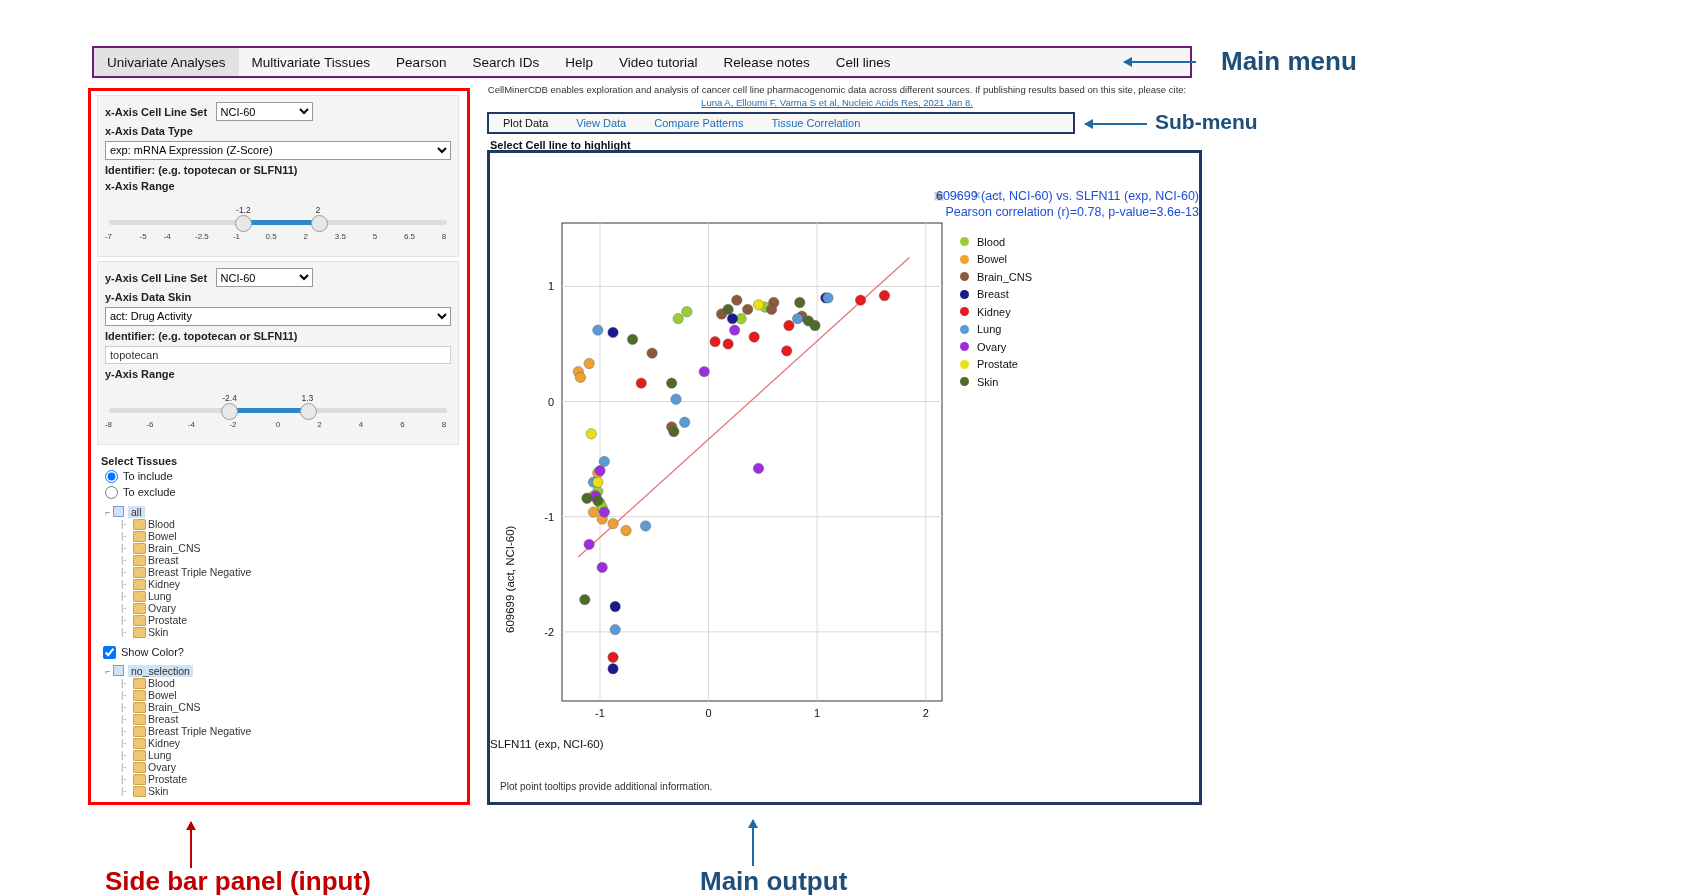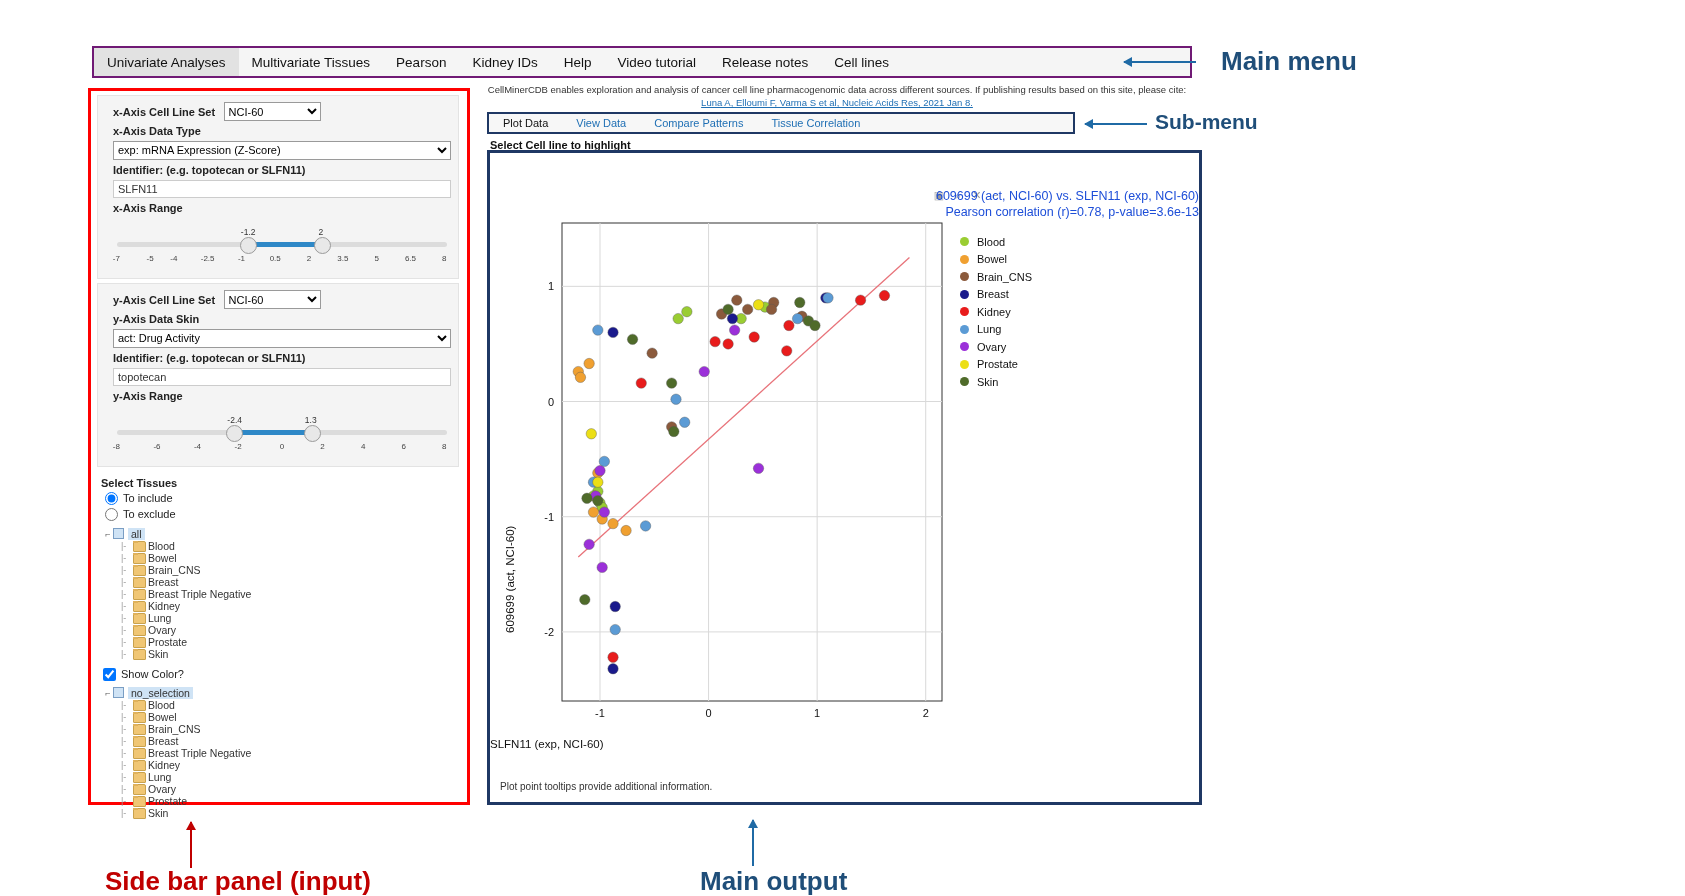--- a/index.html
+++ b/index.html
@@ -28,21 +28,21 @@
     cursor:pointer;
   }
   #main-menu .mi.active{background:#e2e2e2;}
 
   
   #sidebar{
     position:absolute;left:88px;top:88px;width:382px;height:717px;
     border:3px solid #ff0000;box-sizing:border-box;background:#ffffff;
   }
   .sb-inner{position:absolute;left:6px;top:4px;width:362px;}
-  .panel{background:#f4f4f4;border:1px solid #e3e3e3;padding:6px 7px 10px 15px;margin-bottom:4px;}
+  .panel{background:#f4f4f4;border:1px solid #e3e3e3;padding:6px 7px 10px 7px;margin-bottom:4px;}
   .lbl{font-size:11px;font-weight:bold;color:#222;margin:4px 0 3px 0;}
   .lbl.inline{display:inline-block;margin-right:4px;}
   select.wide{width:100%;height:19px;font-size:11px;border:1px solid #9a9a9a;background:#fff;}
   select.small{width:97px;height:19px;font-size:11px;border:1px solid #9a9a9a;background:#fff;vertical-align:middle;}
   input.txt{width:100%;height:18px;font-size:11px;border:1px solid #ccc;background:#fff;box-sizing:border-box;padding:1px 4px;color:#333;}
   
   .slider-wrap{position:relative;height:40px;margin-top:14px;}
   .slider-track{position:absolute;left:4px;right:4px;top:14px;height:5px;background:#dcdcdc;border-radius:3px;}
   .slider-range{position:absolute;top:14px;height:5px;background:#2e88c7;border-radius:3px;}
   .slider-handle{position:absolute;top:9px;width:15px;height:15px;border-radius:50%;background:#e8e8e8;border:1px solid #9b9b9b;}
@@ -92,21 +92,21 @@
   .axis-y-label{position:absolute;left:2px;top:330px;font-size:11.5px;color:#111;transform:rotate(-90deg);transform-origin:left top;white-space:nowrap;}
   .footnote{position:absolute;left:10px;bottom:10px;font-size:10px;color:#333;}
 </style>
 </head>
 <body>
 
 <div id="main-menu">
     <div class="mi active">Univariate Analyses</div>
     <div class="mi">Multivariate Tissues</div>
     <div class="mi">Pearson</div>
-    <div class="mi">Kidney IDs</div>
+    <div class="mi">Search IDs</div>
     <div class="mi">Help</div>
     <div class="mi">Video tutorial</div>
     <div class="mi">Release notes</div>
     <div class="mi">Cell lines</div>
   </div>
 
 <div class="arrow-h" style="left:1124px;top:61px;width:72px;"></div>
 <div class="anno" style="left:1205px;top:46px;font-size:26px;margin-left:16px;">Main menu</div>
 
 <div id="cite">
@@ -128,21 +128,20 @@
 
 <div id="sidebar">
   <div class="sb-inner">
 
     <div class="panel">
       <span class="lbl inline">x-Axis Cell Line Set</span>
       <select class="small"><option>NCI-60</option></select>
       <div class="lbl">x-Axis Data Type</div>
       <select class="wide"><option>exp: mRNA Expression (Z-Score)</option></select>
       <div class="lbl">Identifier: (e.g. topotecan or SLFN11)</div>
-      <input class="txt" value="SLFN11" style="">
       <div class="lbl">x-Axis Range</div>
       <div class="slider-wrap">
         <div class="slider-track"></div>
         <div class="slider-range" style="left:40%;width:21.3%;"></div>
         <div class="slider-handle" style="left:37.5%;"></div>
         <div class="slider-handle" style="left:59.5%;"></div>
         <div class="slider-valtop" style="left:40%;">-1.2</div>
         <div class="slider-valtop" style="left:61.5%;">2</div>
         <div class="slider-ticks">
           <span style="left:1%">-7</span>

